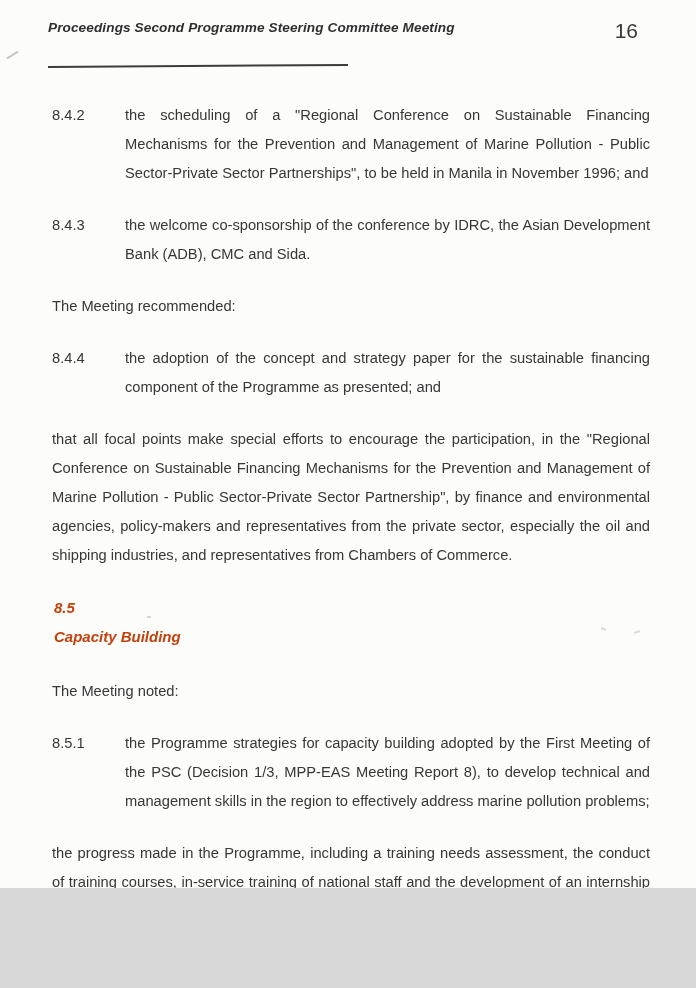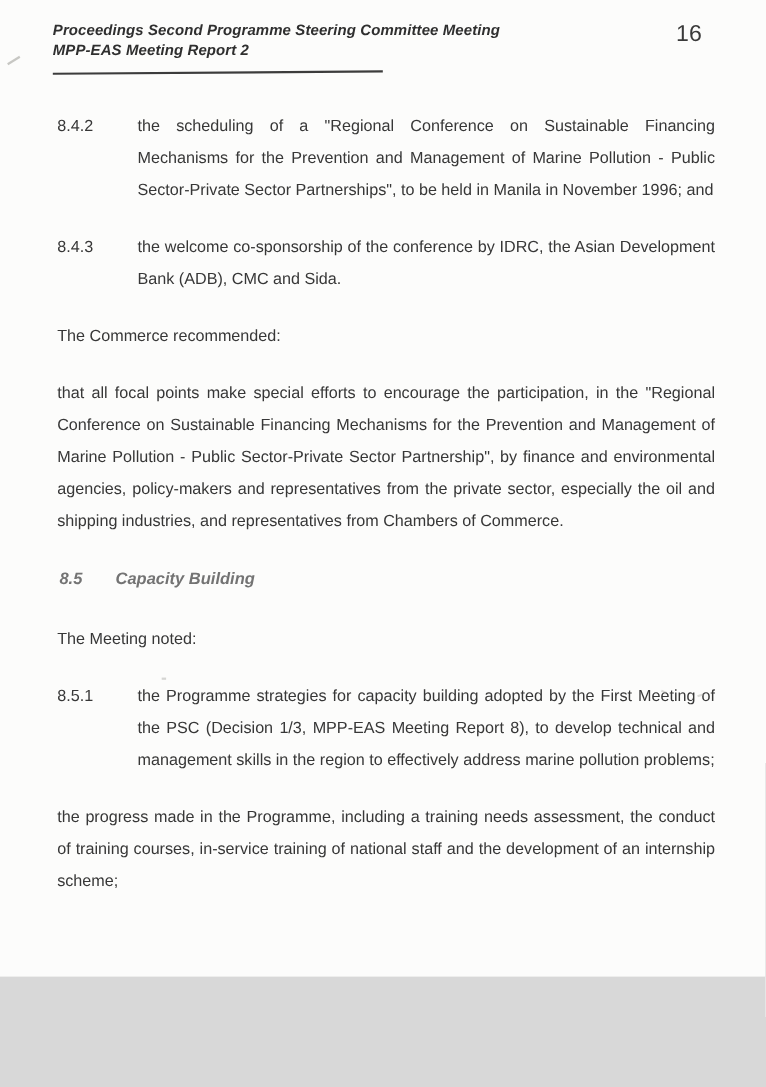--- a/index.html
+++ b/index.html
@@ -77,21 +77,22 @@
   }
   .statement {
     margin: 0 0 23px 0;
   }
   .section-heading {
     display: flex;
     font-weight: bold;
     font-style: italic;
     font-size: 15px;
     margin: 3px 0 26px 2px;
-    color: #737373;
+    color: #c2410c;
+    flex-direction: column;
   }
   .heading-number {
     width: 51px;
     flex-shrink: 0;
   }
 
   
   .artifact {
     position: absolute;
     background: #9a9a96;
@@ -130,41 +131,44 @@
   }
 </style>
 </head>
 <body>
 
 <div class="page">
 
   <header class="page-header">
     <div class="header-titles">
       <div>Proceedings Second Programme Steering Committee Meeting</div>
-      <div>MPP-EAS Meeting Report 2</div>
     </div>
     <div class="page-number">16</div>
   </header>
 
   <div class="header-rule"></div>
 
   <main class="doc-body">
 
     <section class="clause">
       <span class="clause-number">8.4.2</span>
       <p class="clause-text">the scheduling of a "Regional Conference on Sustainable Financing Mechanisms for the Prevention and Management of Marine Pollution - Public Sector-Private Sector Partnerships", to be held in Manila in November 1996; and</p>
     </section>
 
     <section class="clause">
       <span class="clause-number">8.4.3</span>
       <p class="clause-text">the welcome co-sponsorship of the conference by IDRC, the Asian Development Bank (ADB), CMC and Sida.</p>
     </section>
 
-    <p class="statement">The Commerce recommended:</p>
+    <p class="statement">The Meeting recommended:</p>
 
+    <section class="clause">
+      <span class="clause-number">8.4.4</span>
+      <p class="clause-text">the adoption of the concept and strategy paper for the sustainable financing component of the Programme as presented; and</p>
+    </section>
 
     <section class="clause">
       <p class="clause-text">that all focal points make special efforts to encourage the participation, in the "Regional Conference on Sustainable Financing Mechanisms for the Prevention and Management of Marine Pollution - Public Sector-Private Sector Partnership", by finance and environmental agencies, policy-makers and representatives from the private sector, especially the oil and shipping industries, and representatives from Chambers of Commerce.</p>
     </section>
 
     <section class="section-heading">
       <span class="heading-number">8.5</span>
       <span class="heading-text">Capacity Building</span>
     </section>
 

